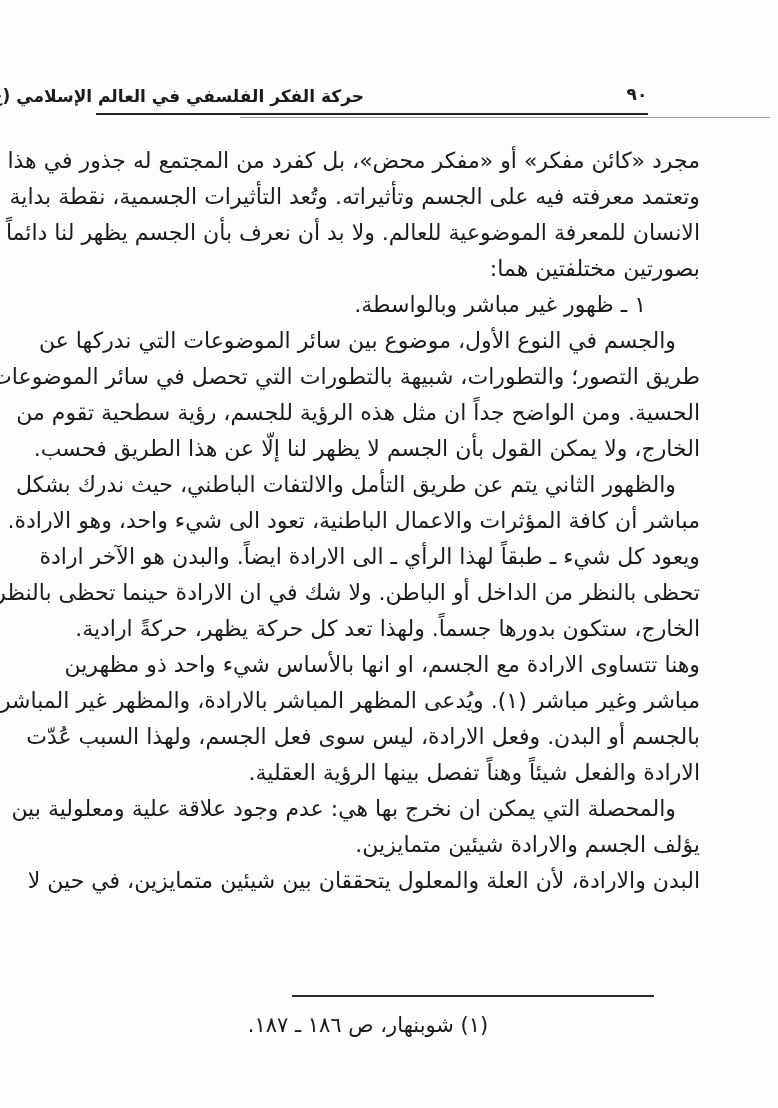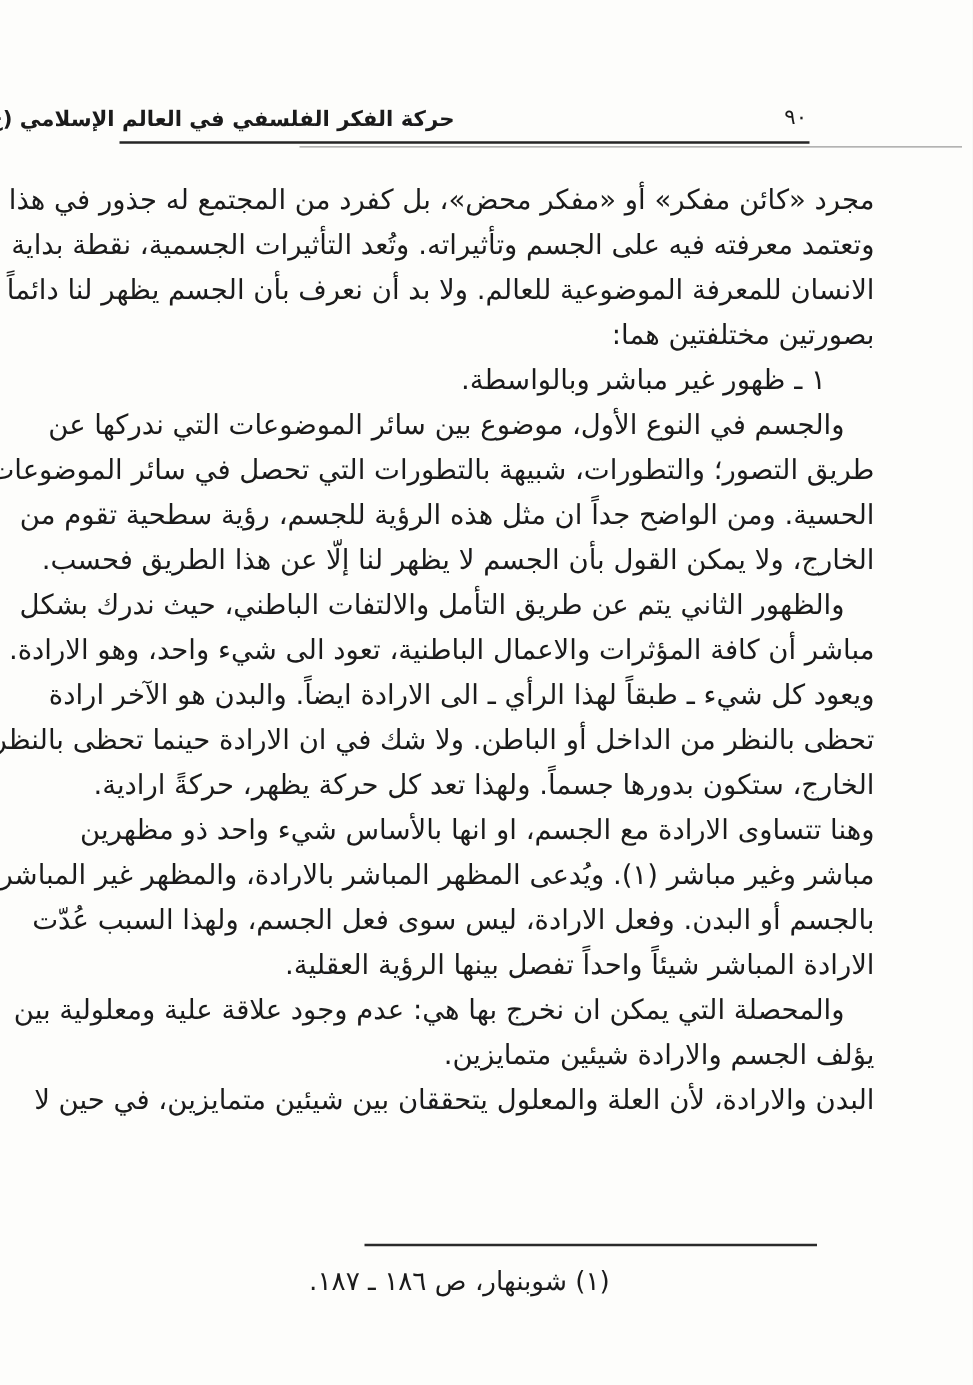--- a/index.html
+++ b/index.html
@@ -26,21 +26,21 @@
     text-align:left;
     direction:rtl;
     white-space:nowrap;
     letter-spacing:0;
   }
   .header-pagenum{
     position:absolute;
     top:84px;left:620px;
     width:34px;
     font-size:17px;
-    font-weight:normal;
+    font-weight:bold;
     text-align:center;
   }
   .header-rule-main{
     position:absolute;
     top:113px;left:96px;
     width:552px;height:2px;
     background:#262626;
   }
   .header-rule-ghost{
     position:absolute;
@@ -66,21 +66,21 @@
   }
   .ln.para-end{
     text-align:right;
     text-align-last:right;
     -moz-text-align-last:right;
   }
   .ln.para-start{
     text-indent:24px;
   }
   .ln.list-item{
-    margin-right:39px;
+    margin-right:54px;
     text-align:center;
     text-align-last:right;
     -moz-text-align-last:right;
   }
   
   .footnote-rule{
     position:absolute;
     top:995px;left:292px;
     width:362px;height:2px;
     background:#2a2a2a;
@@ -116,21 +116,21 @@
     <div class="ln">الحسية. ومن الواضح جداً ان مثل هذه الرؤية للجسم، رؤية سطحية تقوم من</div>
     <div class="ln">الخارج، ولا يمكن القول بأن الجسم لا يظهر لنا إلّا عن هذا الطريق فحسب.</div>
     <div class="ln para-start">والظهور الثاني يتم عن طريق التأمل والالتفات الباطني، حيث ندرك بشكل</div>
     <div class="ln">مباشر أن كافة المؤثرات والاعمال الباطنية، تعود الى شيء واحد، وهو الارادة.</div>
     <div class="ln">ويعود كل شيء ـ طبقاً لهذا الرأي ـ الى الارادة ايضاً. والبدن هو الآخر ارادة</div>
     <div class="ln">تحظى بالنظر من الداخل أو الباطن. ولا شك في ان الارادة حينما تحظى بالنظر من</div>
     <div class="ln">الخارج، ستكون بدورها جسماً. ولهذا تعد كل حركة يظهر، حركةً ارادية.</div>
     <div class="ln">وهنا تتساوى الارادة مع الجسم، او انها بالأساس شيء واحد ذو مظهرين</div>
     <div class="ln">مباشر وغير مباشر (١). ويُدعى المظهر المباشر بالارادة، والمظهر غير المباشر</div>
     <div class="ln">بالجسم أو البدن. وفعل الارادة، ليس سوى فعل الجسم، ولهذا السبب عُدّت</div>
-    <div class="ln para-end">الارادة المباشر شيئاً واحداً تفصل بينها الرؤية العقلية.</div>
+    <div class="ln para-end">الارادة والفعل شيئاً وهناً تفصل بينها الرؤية العقلية.</div>
     <div class="ln para-start">والمحصلة التي يمكن ان نخرج بها هي: عدم وجود علاقة علية ومعلولية بين</div>
     <div class="ln para-end">يؤلف الجسم والارادة شيئين متمايزين.</div>
     <div class="ln">البدن والارادة، لأن العلة والمعلول يتحققان بين شيئين متمايزين، في حين لا</div>
   </div>
 
   <div class="footnote-rule"></div>
   <div class="footnote-text">(١) شوبنهار، ص ١٨٦ ـ ١٨٧.</div>
 
 </div>
 

